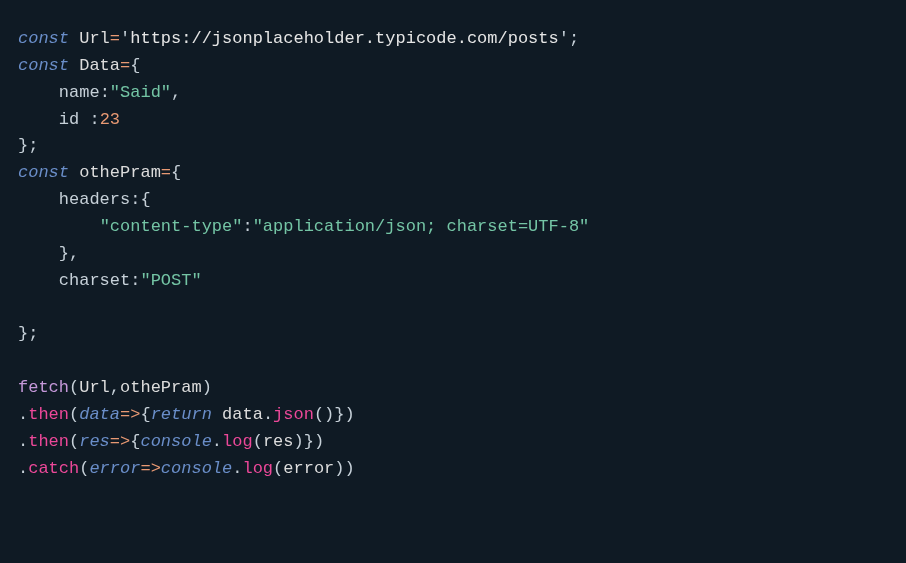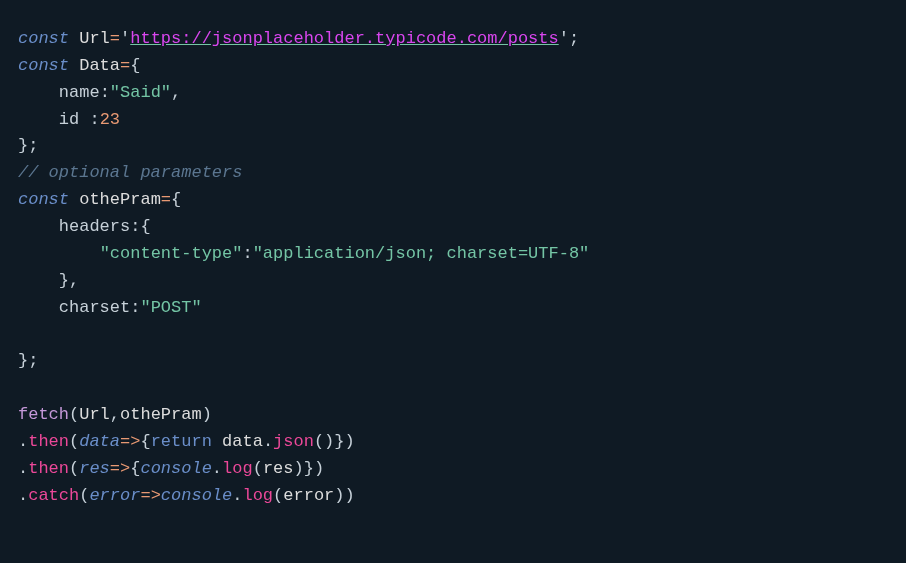--- a/index.html
+++ b/index.html
@@ -21,33 +21,33 @@
       white-space: pre;
       position: relative;
     }
     .keyword {
       color: #6a8ec9;
       font-style: italic;
       margin-top: 24px;
     }
     .keyword2 {
       color: #6a8ec9;
+      font-style: italic;
     }
     .variable {
       color: #dcdcdc;
     }
     .operator {
       color: #e89973;
     }
     .string-quote {
       color: #c6d0d8;
     }
     .url-link {
-      color: #d946ef;
-      text-decoration: underline;
+      color: #e5e5e5;
       text-decoration-color: #74c5a5;
     }
     .string {
       color: #74c5a5;
     }
     .punctuation {
       color: #c6d0d8;
     }
     .property {
       color: #c6d0d8;
@@ -76,21 +76,20 @@
   </style>
 </head>
 <body>
 
 <div>
 <div class="line"><span class="keyword">const</span> <span class="variable">Url</span><span class="operator">=</span><span class="string-quote">'</span><span class="url-link">https://jsonplaceholder.typicode.com/posts</span><span class="string-quote">'</span><span class="punctuation">;</span></div>
 <div class="line"><span class="keyword">const</span> <span class="variable">Data</span><span class="operator">=</span><span class="punctuation">{</span></div>
 <div class="line"><span>    </span><span class="property">name</span><span class="punctuation">:</span><span class="string">"Said"</span><span class="punctuation">,</span></div>
 <div class="line"><span>    </span><span class="property">id </span><span class="punctuation">:</span><span class="number">23</span></div>
 <div class="line"><span class="punctuation">};</span></div>
-<div class="line"><span class="comment">// optional parameters</span></div>
 <div class="line"><span class="keyword">const</span> <span class="variable">othePram</span><span class="operator">=</span><span class="punctuation">{</span></div>
 <div class="line"><span>    </span><span class="property">headers</span><span class="punctuation">:</span><span class="punctuation">{</span></div>
 <div class="line"><span>        </span><span class="string">"content-type"</span><span class="punctuation">:</span><span class="string">"application/json; charset=UTF-8"</span></div>
 <div class="line"><span>    </span><span class="punctuation">},</span></div>
 <div class="line"><span>    </span><span class="property">charset</span><span class="punctuation">:</span><span class="string">"POST"</span></div>
 <div class="line"><span></span>&nbsp;</div>
 <div class="line"><span class="punctuation">};</span></div>
 <div class="line"><span></span>&nbsp;</div>
 <div class="line"><span class="function">fetch</span><span class="punctuation">(</span><span class="variable">Url</span><span class="punctuation">,</span><span class="variable">othePram</span><span class="punctuation">)</span></div>
 <div class="line"><span class="punctuation">.</span><span class="method">then</span><span class="punctuation">(</span><span class="param">data</span><span class="operator">=&gt;</span><span class="punctuation">{</span><span class="keyword2">return</span><span> </span><span class="variable">data</span><span class="punctuation">.</span><span class="method">json</span><span class="punctuation">(</span><span class="punctuation">)</span><span class="punctuation">}</span><span class="punctuation">)</span></div>

